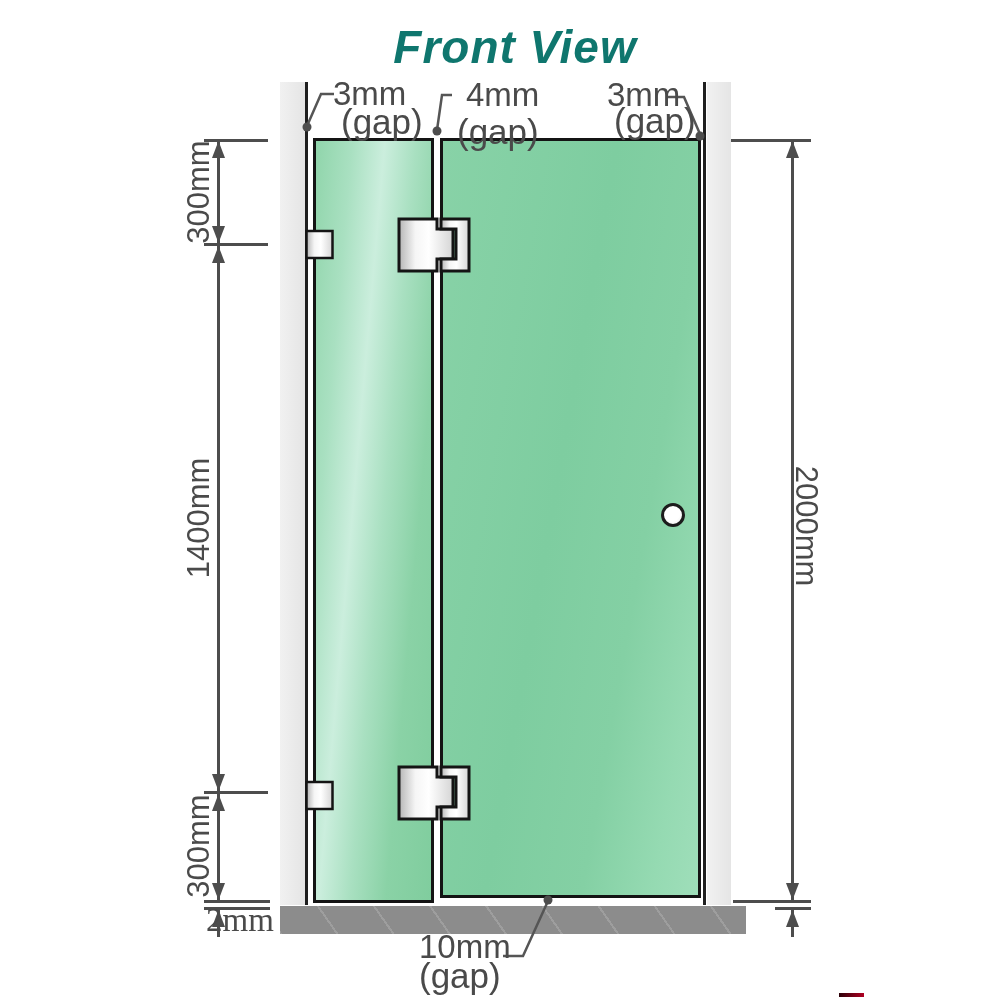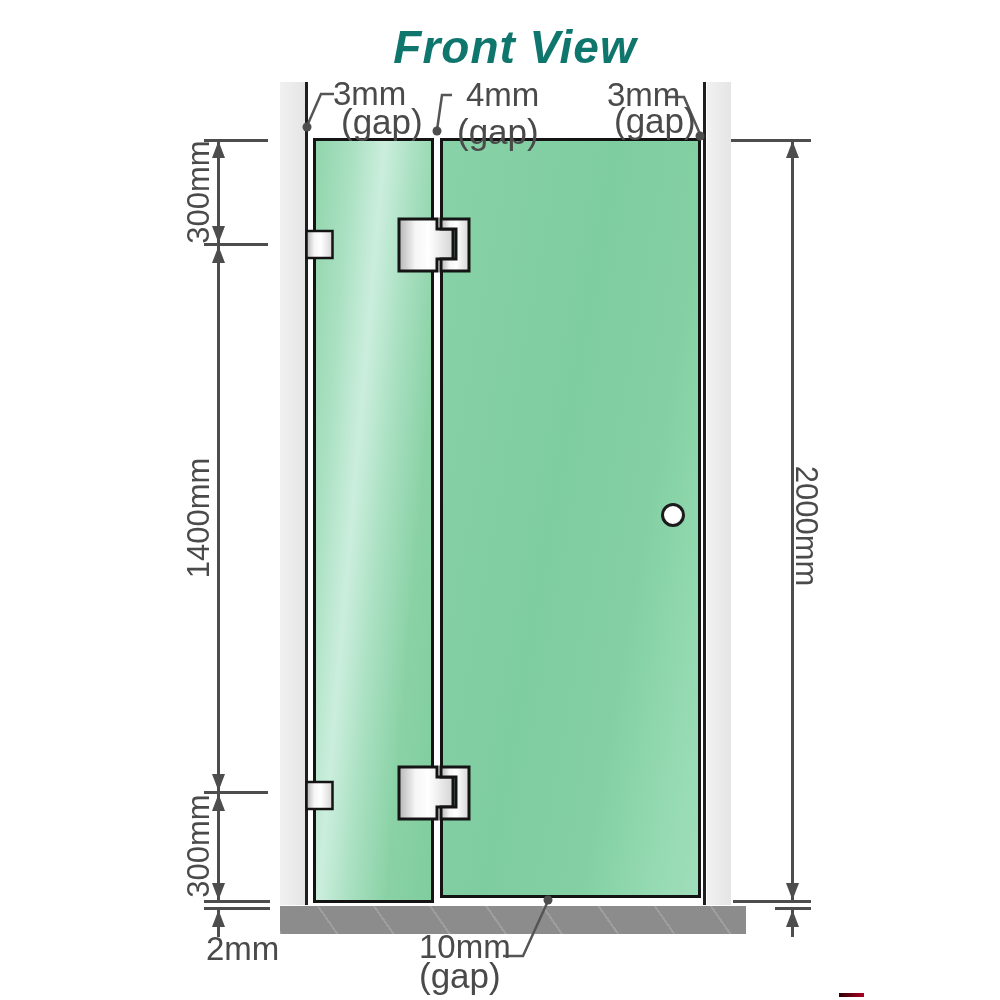--- a/index.html
+++ b/index.html
@@ -129,21 +129,21 @@
     </g>
   </svg>
 
   <div class="abs gap-value" style="left:333px; top:77px;">3mm</div>
   <div class="abs gap-note" style="left:341px; top:104px;">(gap)</div>
   <div class="abs gap-value" style="left:450px; top:78px;margin-left:16px;">4mm</div>
   <div class="abs gap-note" style="left:457px; top:114px;">(gap)</div>
   <div class="abs gap-value" style="left:607px; top:78px;">3mm</div>
   <div class="abs gap-note" style="left:614px; top:103px;">(gap)</div>
 
-  <div id="label-2mm" class="abs" style="left:206px; top:932px;">2mm</div>
+  <div id="label-2mm" class="abs" style="left:206px; top:904px;font-family:Liberation Serif, serif;">2mm</div>
   <div id="label-10mm" class="abs" style="left:419px; top:930px;text-align:right;">10mm</div>
   <div class="abs gap-note" style="left:419px; top:958px;">(gap)</div>
 
   <div class="abs dim-label rot-ccw" style="left:199px; top:192px;">300mm</div>
   <div class="abs dim-label rot-ccw" style="left:199px; top:518px;">1400mm</div>
   <div class="abs dim-label rot-ccw" style="left:199px; top:846px;">300mm</div>
 
   <div class="abs dim-label rot-cw" style="left:806px; top:526px;">2000mm</div>
 
   <div id="logo-fragment" class="abs"></div>

